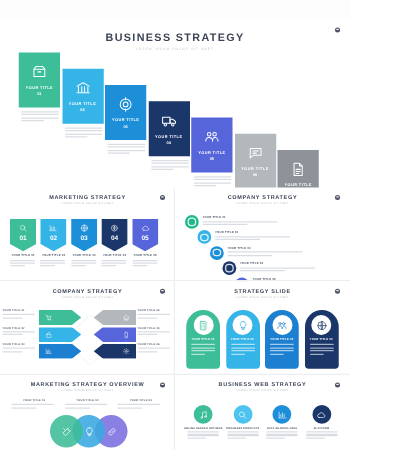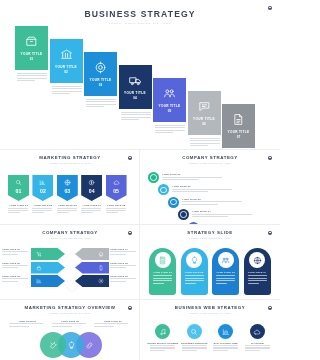--- a/index.html
+++ b/index.html
@@ -32,21 +32,21 @@
     width: 1.4px; height: 1.4px; border-radius: 50%; background: #fdfdfd;
   }
   .hr { position: absolute; left: 0; right: 0; height: 1px; background: #eceef1; }
   .vr { position: absolute; top: 0; bottom: 0; width: 1px; background: #eceef1; }
 
   
   .lines { display: flex; flex-direction: column; gap: 1.3px; }
   .ln { height: 1.1px; background: #d9dde3; border-radius: .5px; }
 
   
-  #slide1 { left: 0; top: 0; width: 280px; height: 170px; }
+  #slide1 { left: 0; top: 16px; width: 280px; height: 170px; }
   #slide1 .big-title {
     text-align: center; font-size: 8.6px; font-weight: bold;
     letter-spacing: 1.1px; color: #3b4556; margin-top: 9px;
   }
   #slide1 .big-sub {
     text-align: center; font-size: 2.5px; letter-spacing: .9px;
     color: #c2c7d0; margin-top: 3px; text-transform: uppercase;
   }
   .stair { position: absolute; left: 0; top: 24px; width: 280px; height: 126px; }
   .step { position: absolute; }

